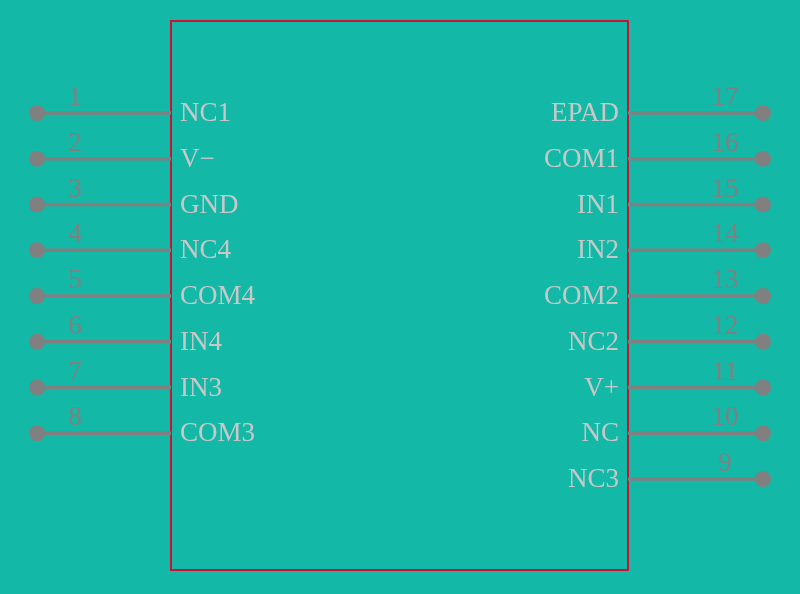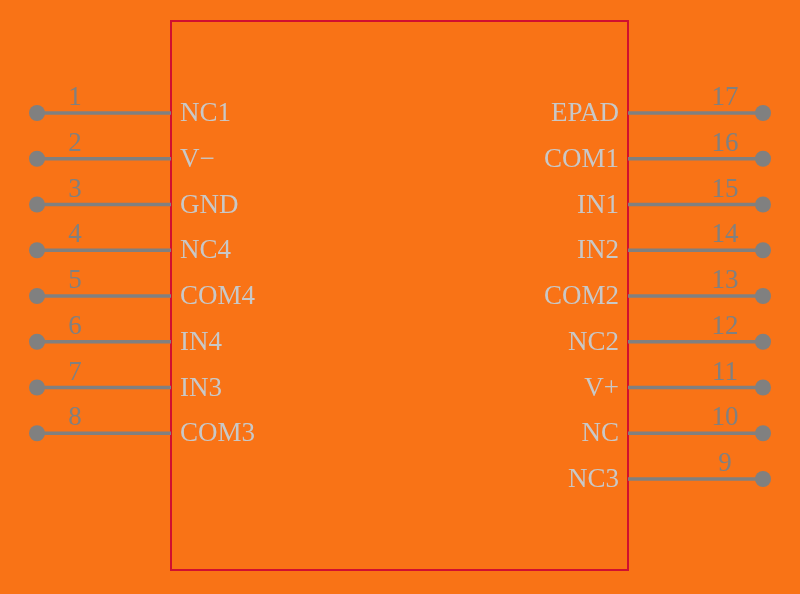--- a/index.html
+++ b/index.html
@@ -43,21 +43,21 @@
   .pin-number {
     font-family: "Liberation Serif", "DejaVu Serif", serif;
     font-size: 27px;
     text-anchor: middle;
     dominant-baseline: alphabetic;
   }
 </style>
 </head>
 <body>
 
-<div id="symbol-canvas" style="width: 800px; height: 594px; background: #f97316;">
+<div id="symbol-canvas" style="width: 800px; height: 594px; background: #14b8a6;">
   <svg id="symbol-svg" viewBox="0 0 800 594" xmlns="http://www.w3.org/2000/svg" style="width: 800px; height: 594px;">
     <g id="body-group">
       <rect id="body-rect" class="body-rect" x="171" y="21" width="457" height="549" stroke="#d01030" stroke-width="2" fill="none"></rect>
     </g>
     <g id="left-pins-group">
         <g>
           <line class="pin-line" x1="37" y1="113" x2="171" y2="113" stroke="#808080" stroke-width="3.5"></line>
           <circle class="pin-dot" cx="37" cy="113" r="8" fill="#808080"></circle>
           <text class="pin-label" x="180" y="121" fill="#c8c8c8" font-size="27" text-anchor="start">NC1</text>
           <text class="pin-number" x="75" y="105" fill="#808080" font-size="27">1</text>

